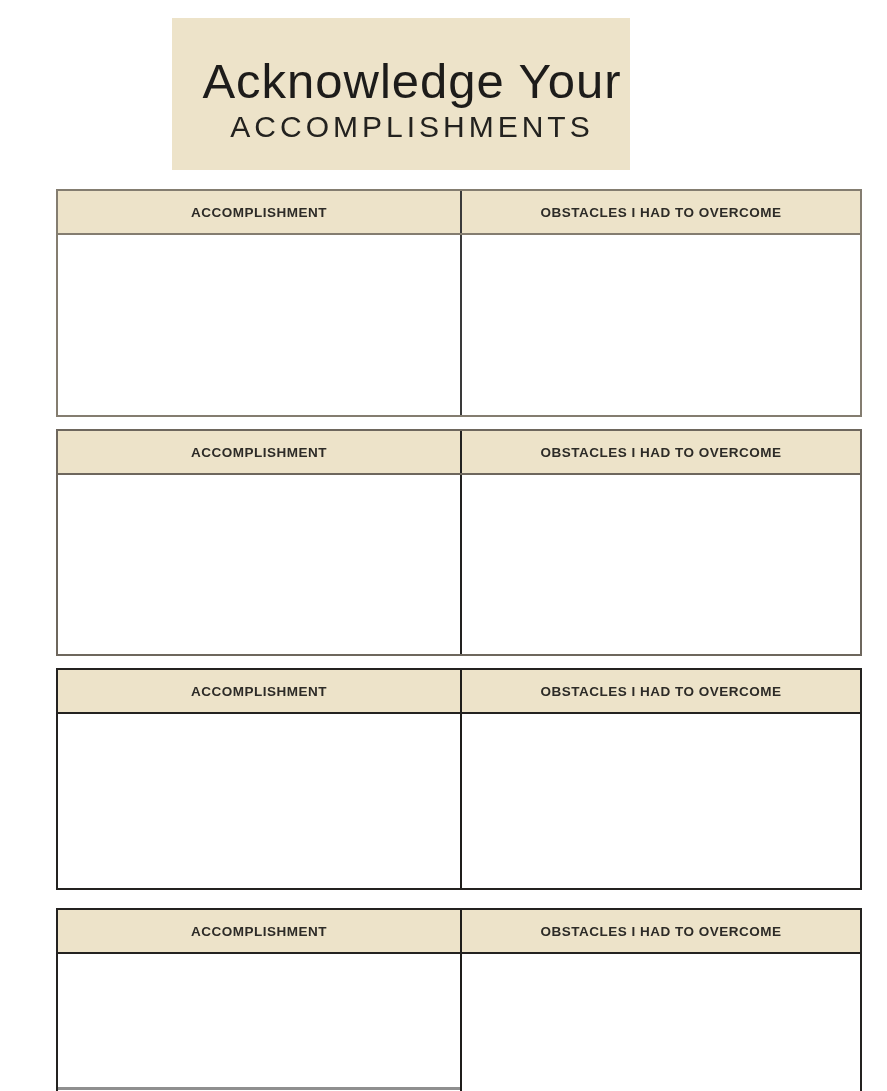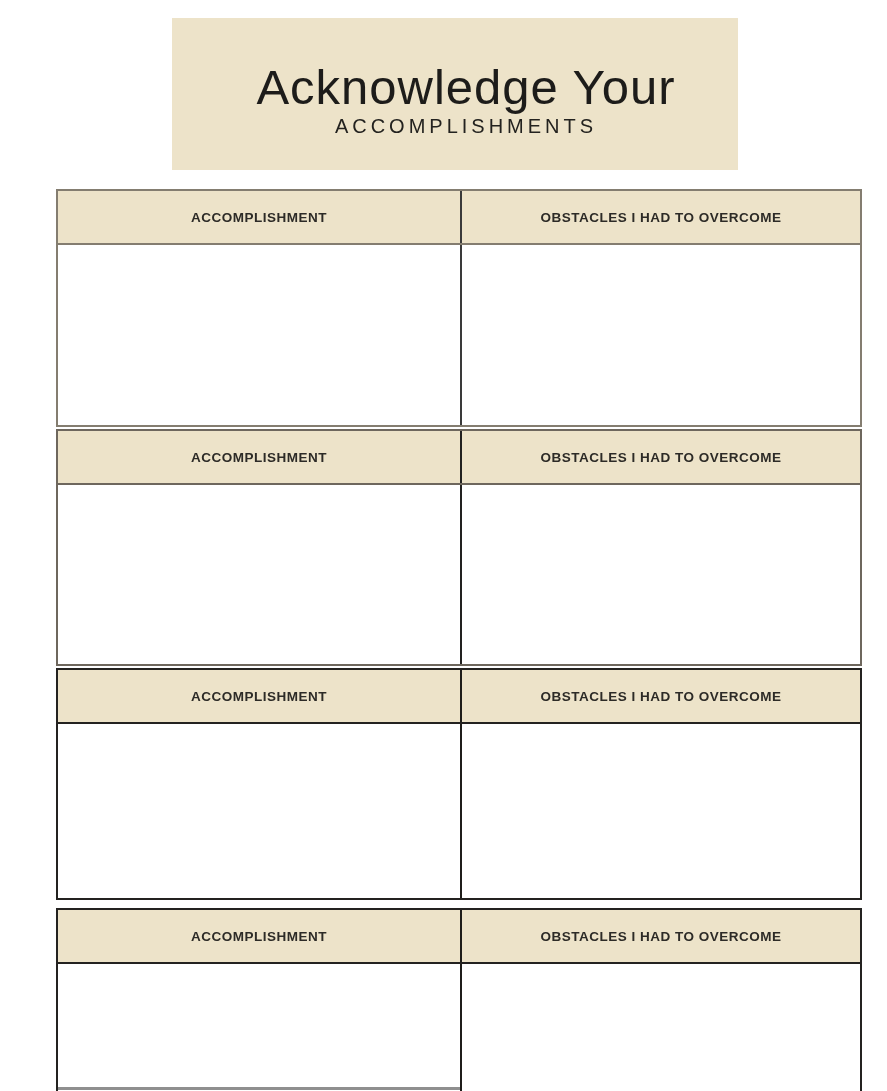--- a/index.html
+++ b/index.html
@@ -12,41 +12,41 @@
     height: 1091px;
     background: #ffffff;
     overflow: hidden;
   }
 
   
   .title-box {
     position: absolute;
     left: 172px;
     top: 18px;
-    width: 566px;
+    width: 458px;
     height: 152px;
     background: #ede3c9;
     display: flex;
     flex-direction: column;
     align-items: center;
     justify-content: center;
     padding-top: 10px;
     text-align: center;
     padding-left: 22px;
   }
   .title-line1 {
     font-size: 49px;
     font-weight: 400;
     letter-spacing: 1px;
     color: #1d1c1a;
     line-height: 1.1;
   }
   .title-line2 {
     margin-top: 1px;
-    font-size: 20px;
+    font-size: 30px;
     font-weight: 400;
     letter-spacing: 4px;
     color: #23221f;
     line-height: 1.1;
   }
 
   
   .tbl {
     position: absolute;
     left: 56px;
@@ -54,21 +54,21 @@
   }
   .tbl--gray { --bc: #847d70; --dv: #3a3a3a; }
   .tbl--mid  { --bc: #6e675d; --dv: #222120; }
   .tbl--dark { --bc: #242220; --dv: #1f1d1a; }
 
   .tbl .hdr {
     display: grid;
     grid-template-columns: 402px 1fr;
     background: #ede3c9;
     border: 2px solid var(--bc);
-    height: 56px;
+    height: 46px;
   }
   .tbl .hdr .hcell {
     display: flex;
     align-items: center;
     justify-content: center;
     font-size: 13.5px;
     font-weight: 600;
     letter-spacing: 0.5px;
     color: #2d2b27;
   }

